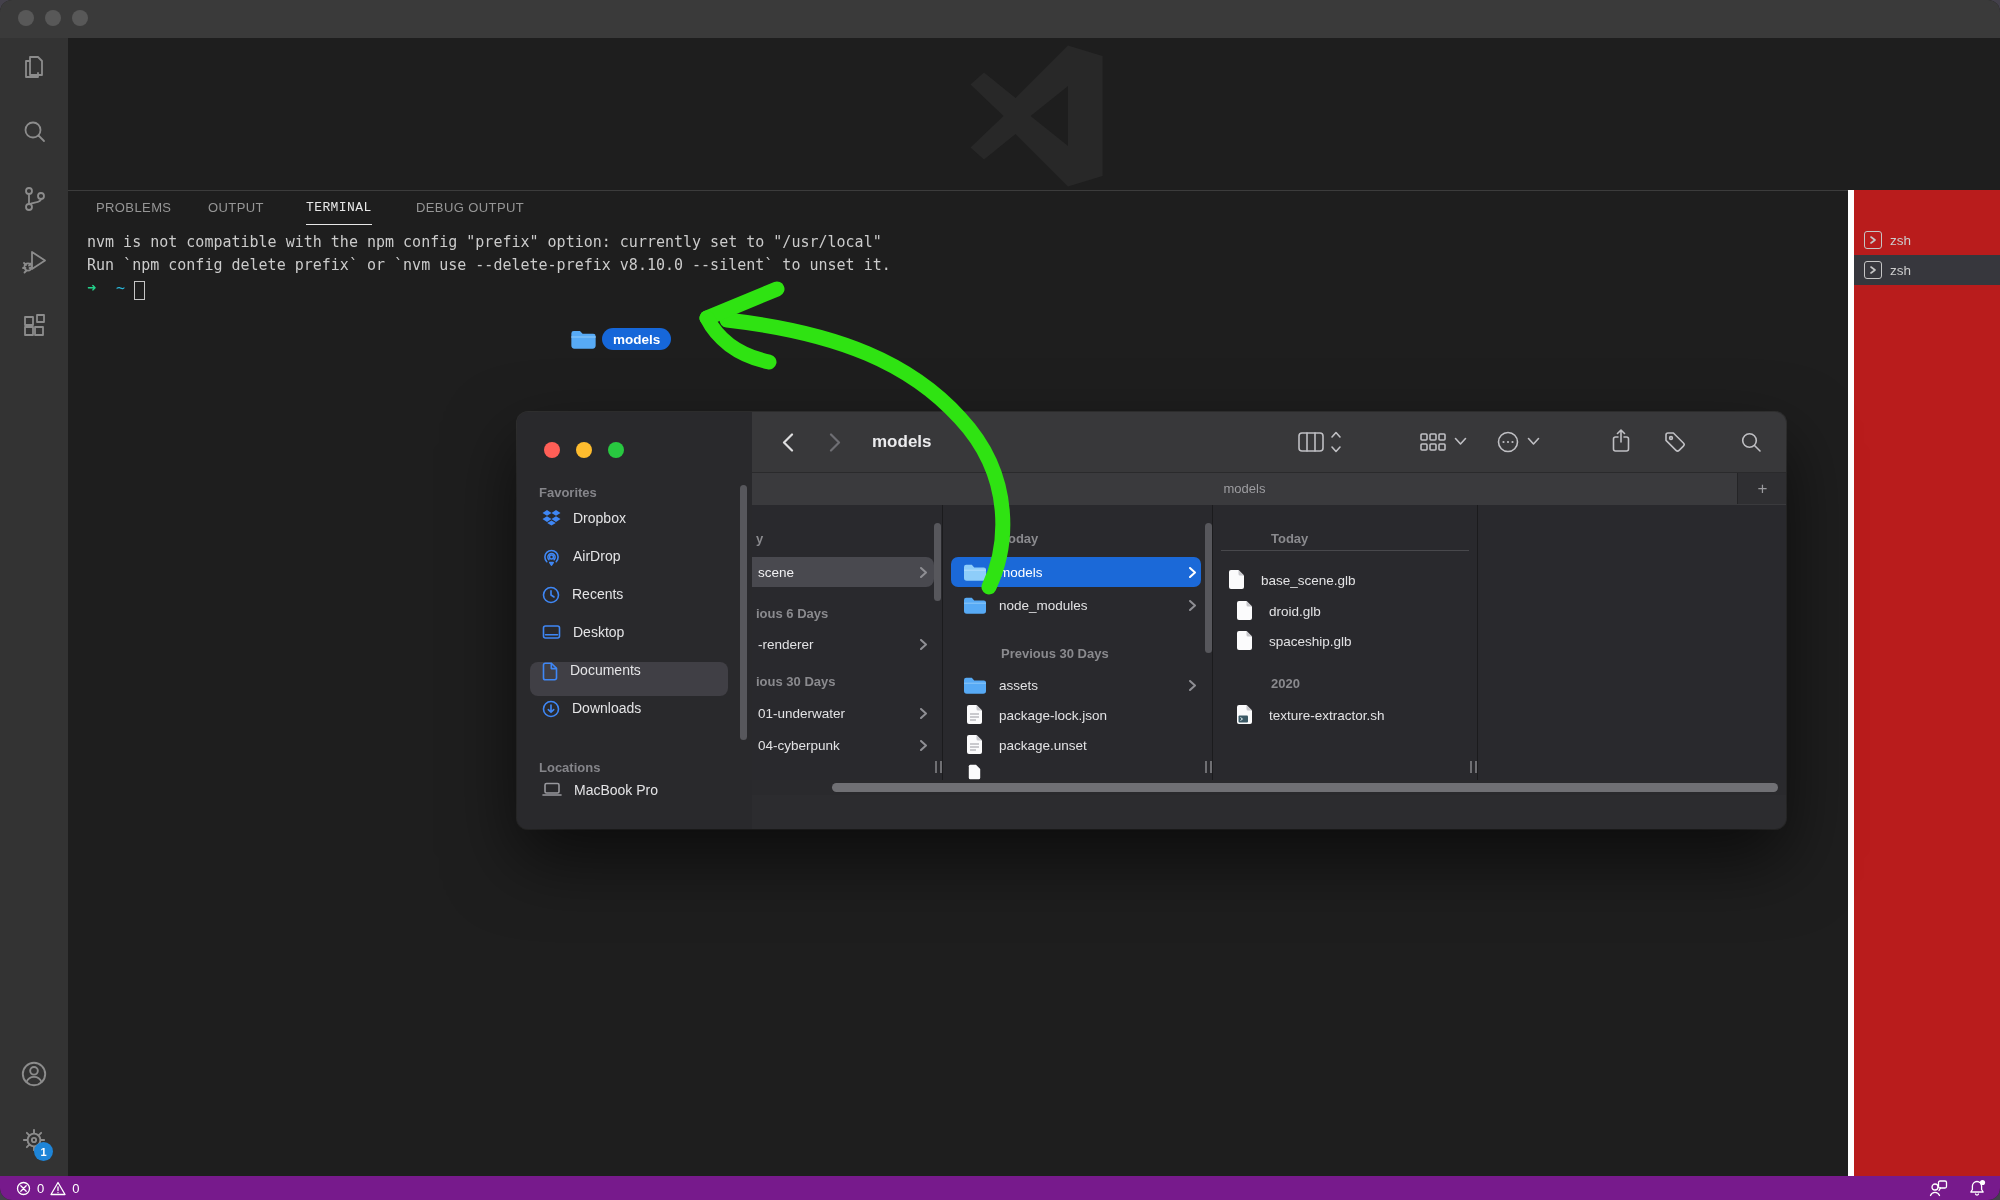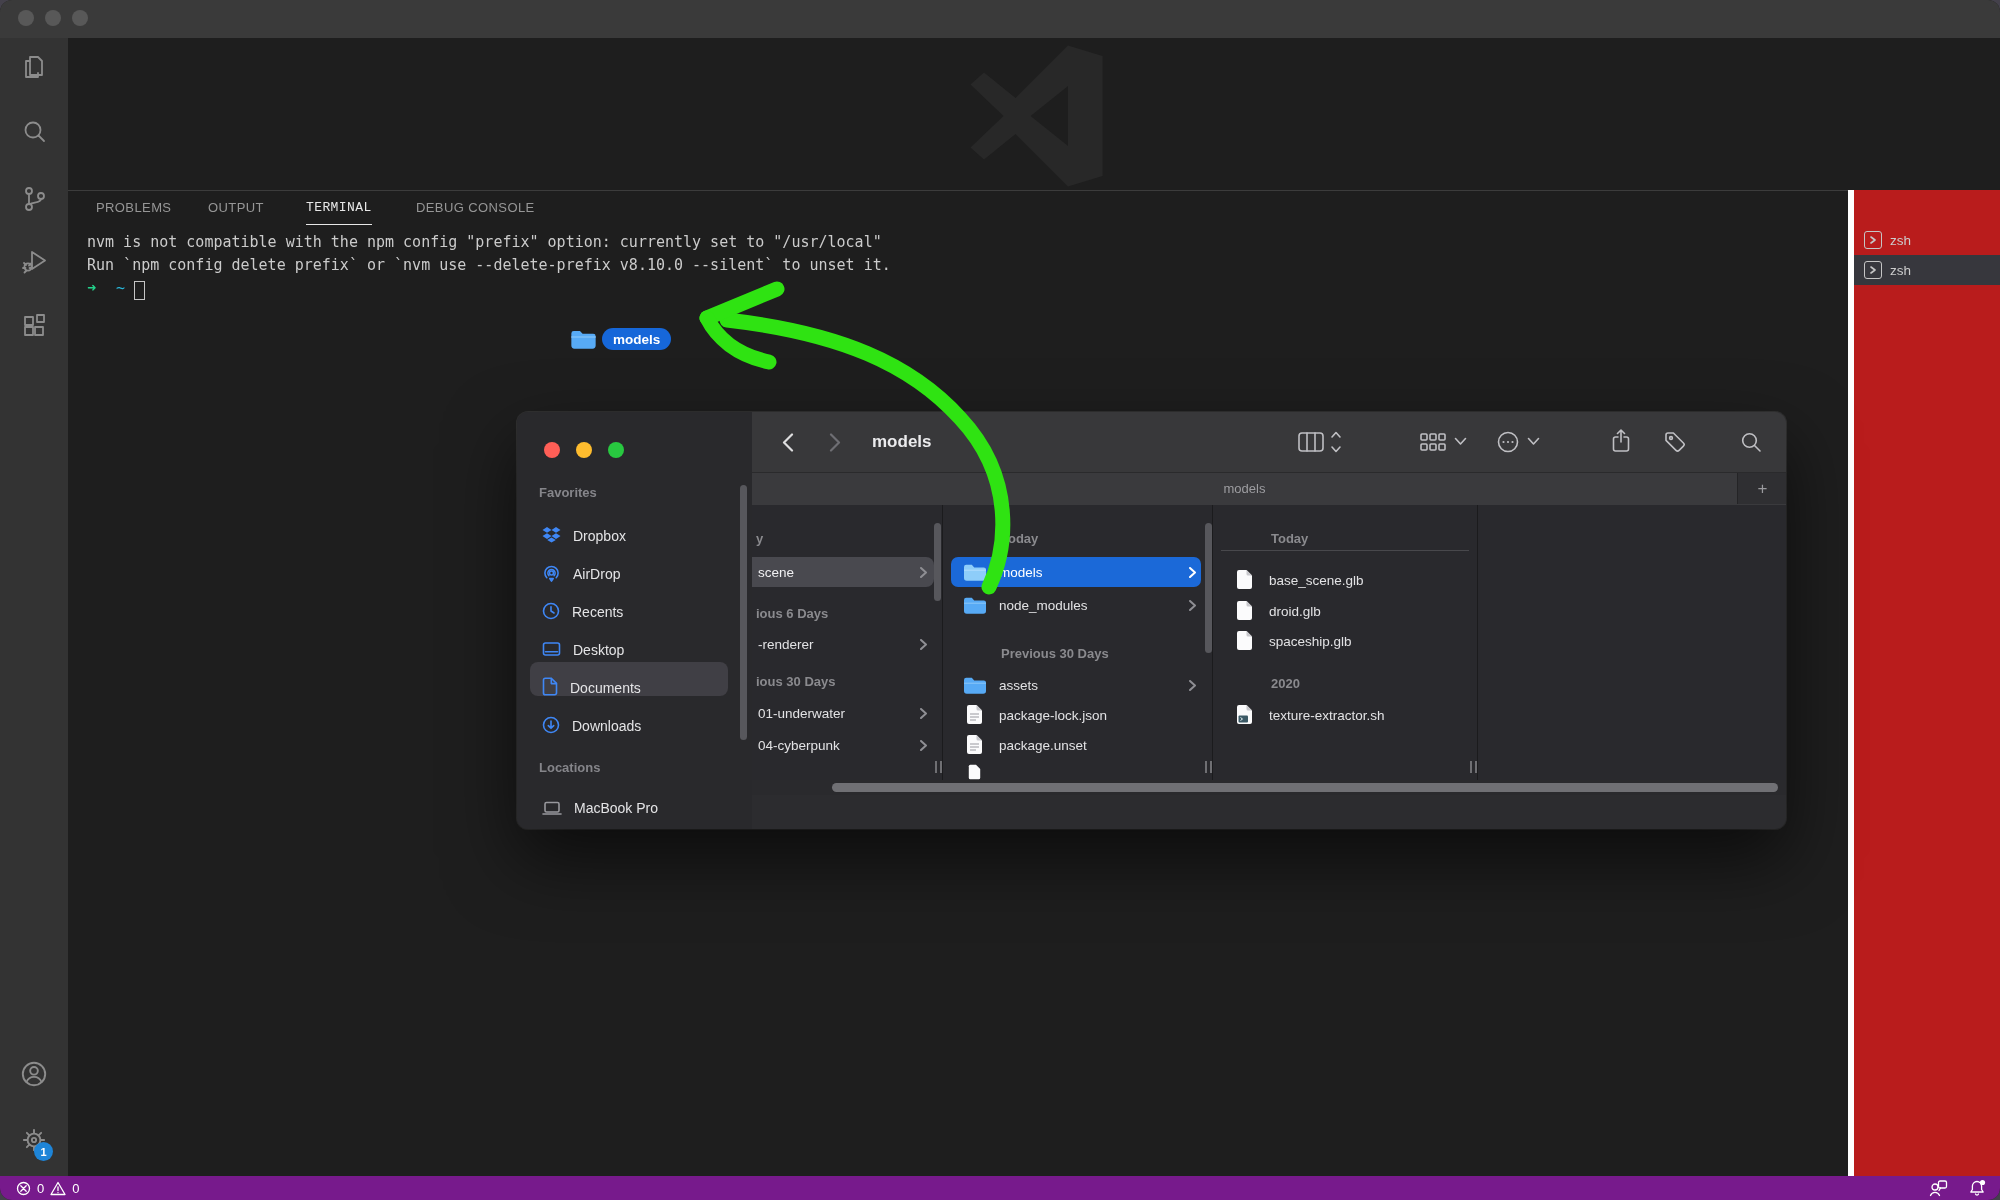--- a/index.html
+++ b/index.html
@@ -29,21 +29,21 @@
   .statusbar{left:0;top:1176px;width:2000px;height:24px;background:#771a8c;color:#ffffff;}
   .sb-left{left:16px;top:0;height:24px;display:flex;align-items:center;gap:6px;font-size:13px;}
   .sb-right{right:14px;top:0;height:24px;display:flex;align-items:center;gap:20px;}
   .sbic{stroke:#ffffff;fill:none;stroke-width:1.3;stroke-linecap:round;stroke-linejoin:round;}
   
   .finder{left:517px;top:412px;width:1269px;height:417px;border-radius:11px;overflow:hidden;
           box-shadow:0 30px 70px rgba(0,0,0,.6),0 0 0 1px rgba(255,255,255,.09);background:#29292c;}
   .f-side{left:0;top:0;width:235px;height:417px;background:#29292c;border-right:1px solid #1d1d1f;}
   .f-light{width:16px;height:16px;border-radius:50%;top:30px;}
   .f-sec{font-size:13px;font-weight:700;color:#85858a;}
-  .f-item{left:13px;width:198px;height:34px;border-radius:8px;display:flex;align-items:flex-end;gap:12px;
+  .f-item{left:13px;width:198px;height:34px;border-radius:8px;display:flex;align-items:flex-start;gap:12px;
           padding-left:12px;box-sizing:border-box;color:#e4e4e6;font-size:14px;}
   .f-item.sel{background:#403f45;}
   .fic{stroke:#3f87f5;fill:none;stroke-width:1.6;stroke-linecap:round;stroke-linejoin:round;}
   .f-main{left:235px;top:0;width:1034px;height:417px;background:#2c2c2f;}
   .f-toolbar{left:0;top:0;width:1034px;height:60px;background:#38383a;}
   .tic{stroke:#bfbfc3;fill:none;stroke-width:1.6;stroke-linecap:round;stroke-linejoin:round;}
   .f-title{font-size:17px;font-weight:700;color:#ebebed;}
   .f-tabbar{left:0;top:60px;width:1034px;height:33px;background:#3a3a3d;border-top:1px solid #2a2a2c;border-bottom:1px solid #232325;}
   .f-tablabel{width:985px;text-align:center;line-height:31px;font-size:13px;color:#9d9da1;}
   .f-newtab{left:985px;top:0;width:49px;height:31px;background:#2f2f32;border-left:1px solid #242426;
@@ -137,21 +137,21 @@
       <polygon points="93,10 93,90 70,97 35,62 14,79 5,71 27,50 5,29 14,21 35,38 70,3" fill="#282828"></polygon>
       <polygon points="70,30 70,70 45,50" fill="#1e1e1e"></polygon>
     </svg>
   </div>
 
   <div class="abs panel">
     <div class="abs paneltabs">
       <div class="abs ptab" style="left:28px">PROBLEMS</div>
       <div class="abs ptab" style="left:140px">OUTPUT</div>
       <div class="abs ptab active" style="left:238px">TERMINAL</div>
-      <div class="abs ptab" style="left:348px">DEBUG CONSOLE</div>
+      <div class="abs ptab" style="left:348px">DEBUG OUTPUT</div>
 
       <div class="abs" style="left:1800px;top:7px">
         <svg width="18" height="18" viewBox="0 0 18 18" class="ic" style="stroke:#c5c5c5">
           <path d="M9 3 V15 M3 9 H15"></path>
           </svg>
       </div>
       <div class="abs" style="left:1828px;top:13px">
         <svg width="11" height="8" viewBox="0 0 11 8" class="ic" style="stroke:#c5c5c5">
           <path d="M1 1.5 L5.5 6 L10 1.5"></path>
           </svg>
@@ -433,21 +433,21 @@
           <svg class="abs" style="left:23px;top:259px" width="17" height="16" viewBox="0 0 17 21">
             <path d="M1 3 a2 2 0 0 1 2-2 h7.5 l5.5 5.5 V18 a2 2 0 0 1-2 2 H3 a2 2 0 0 1-2-2 Z" fill="#fbfbfc"></path>
           </svg>
           <div class="abs vthumb" style="left:262px;top:18px;height:130px"></div>
         </div>
         <div class="abs cdiv" style="left:460px"></div>
 
         <div class="abs col" style="left:461px;width:264px">
           <div class="abs chead" style="left:58px;top:26px">Today</div>
           <div class="abs" style="left:8px;top:45px;width:248px;height:1px;background:#48484c"></div>
-          <div class="abs crow" style="left:8px;top:60px;width:248px">
+          <div class="abs crow" style="left:0;top:60px;width:248px">
             <svg class="abs" style="left:15px;top:4px" width="17" height="21" viewBox="0 0 17 21">
               <path d="M1 3 a2 2 0 0 1 2-2 h7.5 l5.5 5.5 V18 a2 2 0 0 1-2 2 H3 a2 2 0 0 1-2-2 Z" fill="#fbfbfc"></path>
               <path d="M10.5 1 l5.5 5.5 h-4 a1.5 1.5 0 0 1-1.5-1.5 Z" fill="#c8c8cc"></path>
             </svg>
             <span style="padding-left:48px">base_scene.glb</span>
           </div>
           <div class="abs crow" style="left:8px;top:91px;width:248px">
             <svg class="abs" style="left:15px;top:4px" width="17" height="21" viewBox="0 0 17 21">
               <path d="M1 3 a2 2 0 0 1 2-2 h7.5 l5.5 5.5 V18 a2 2 0 0 1-2 2 H3 a2 2 0 0 1-2-2 Z" fill="#fbfbfc"></path>
               <path d="M10.5 1 l5.5 5.5 h-4 a1.5 1.5 0 0 1-1.5-1.5 Z" fill="#c8c8cc"></path>

